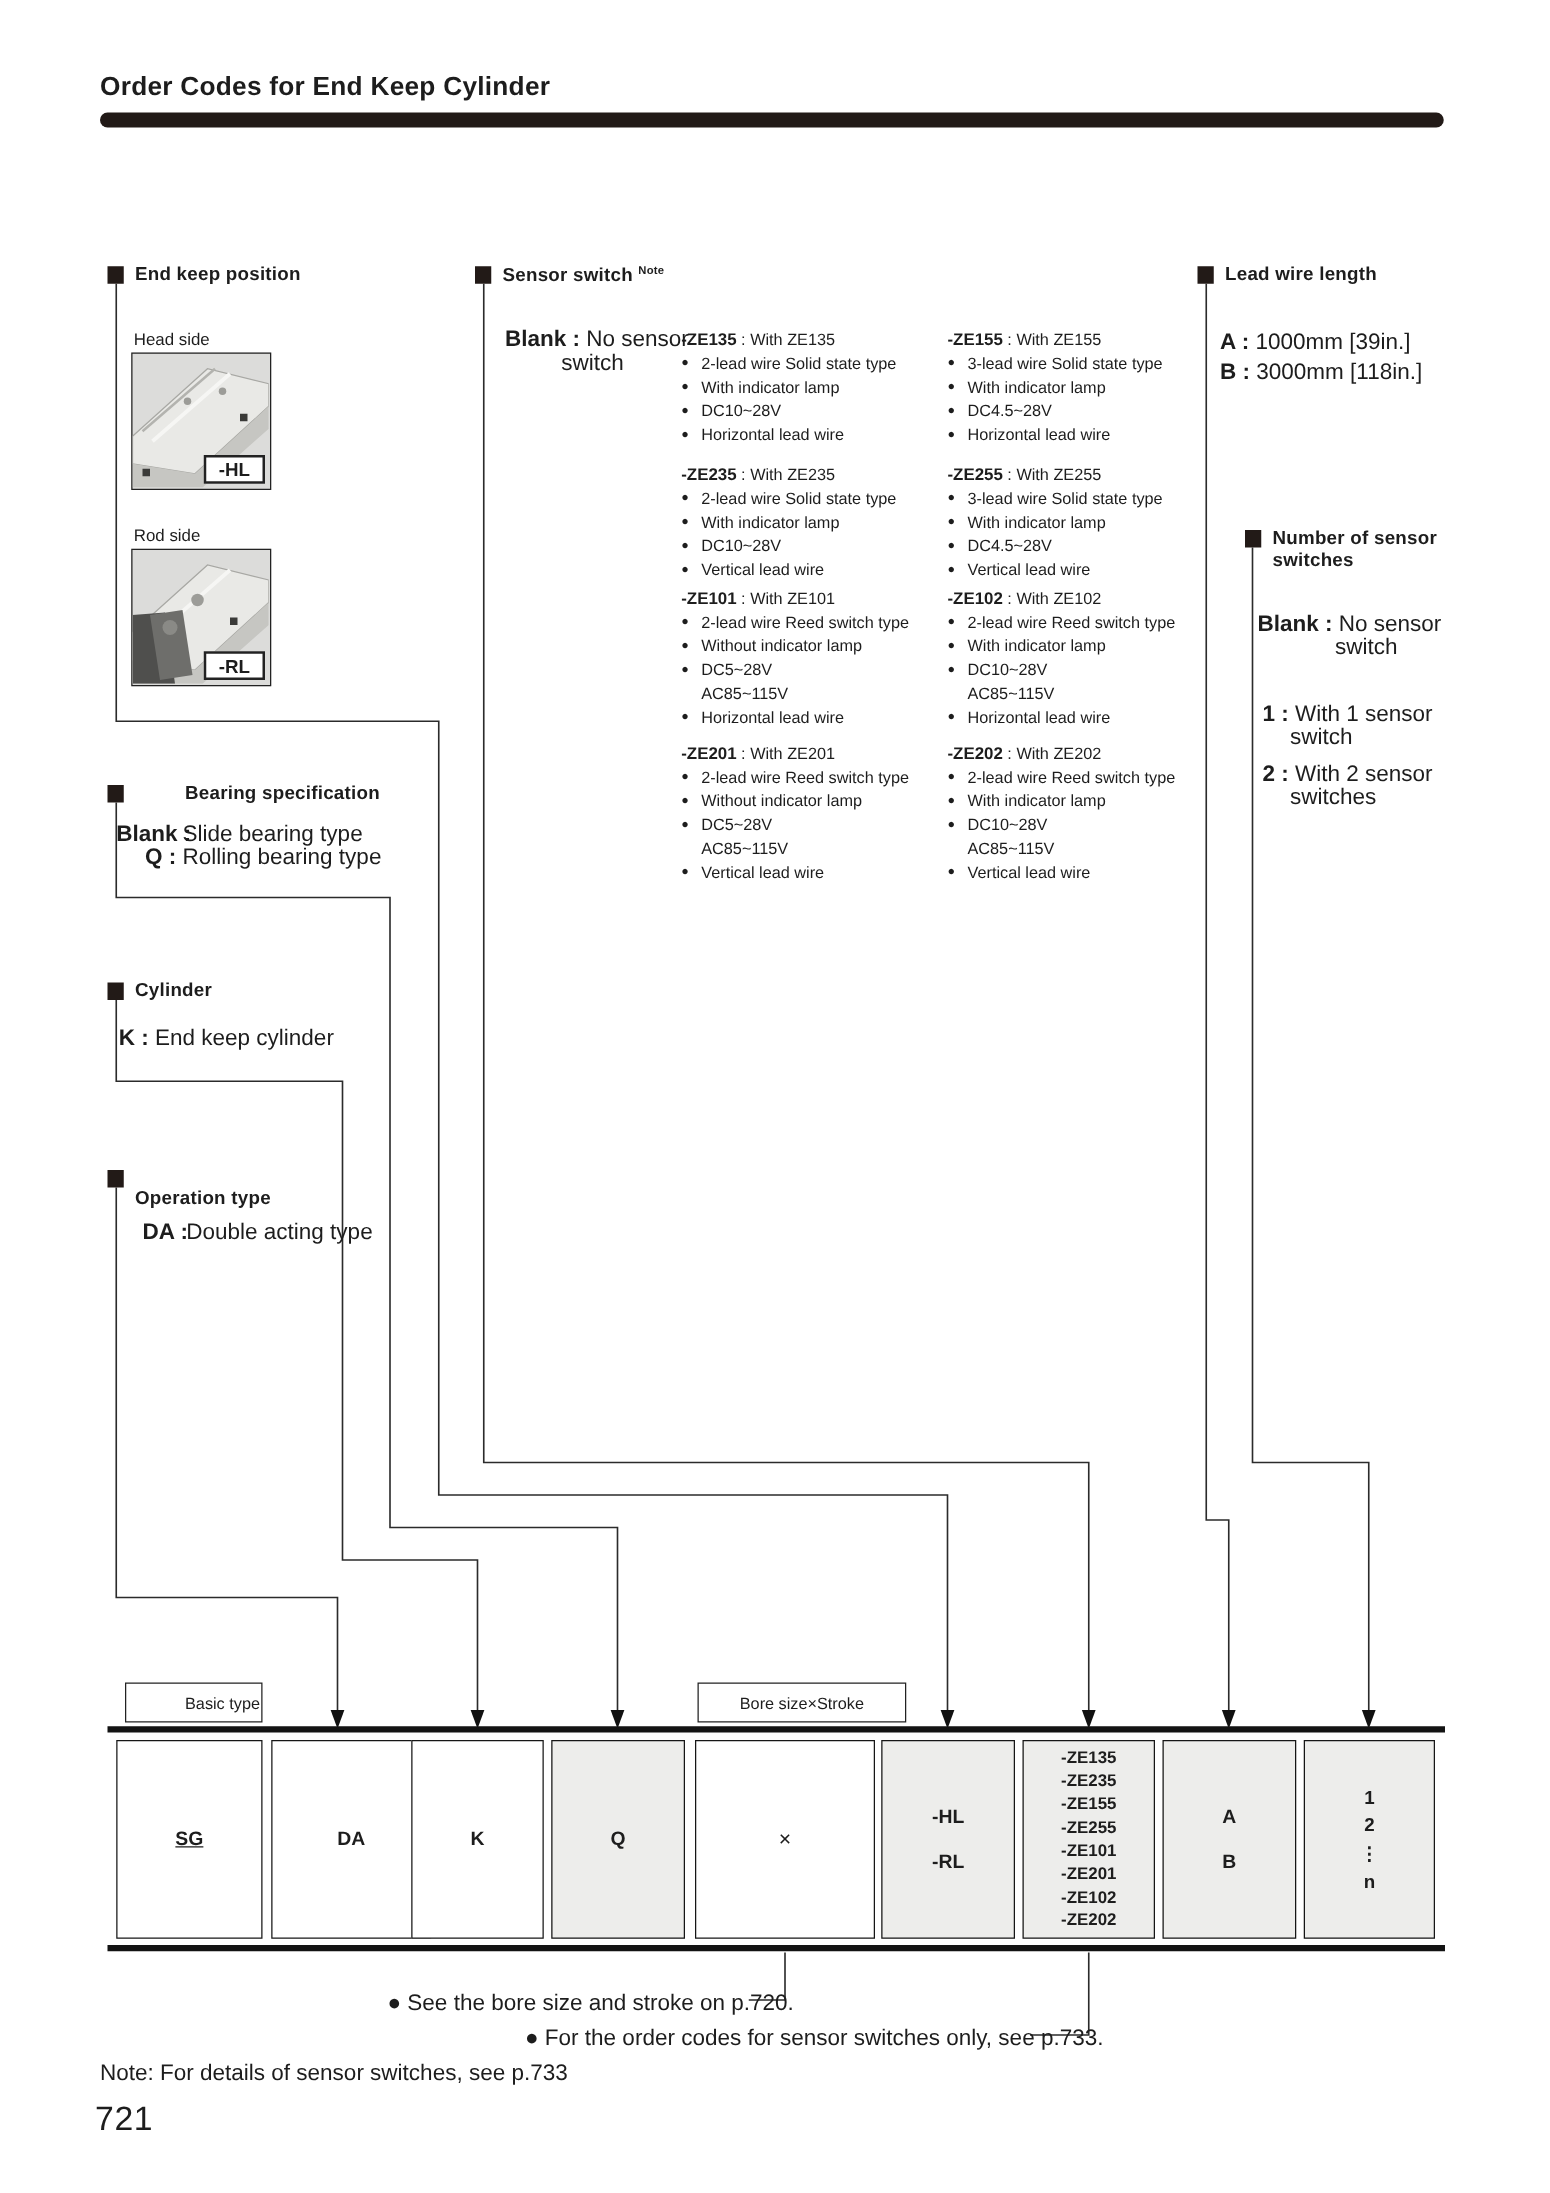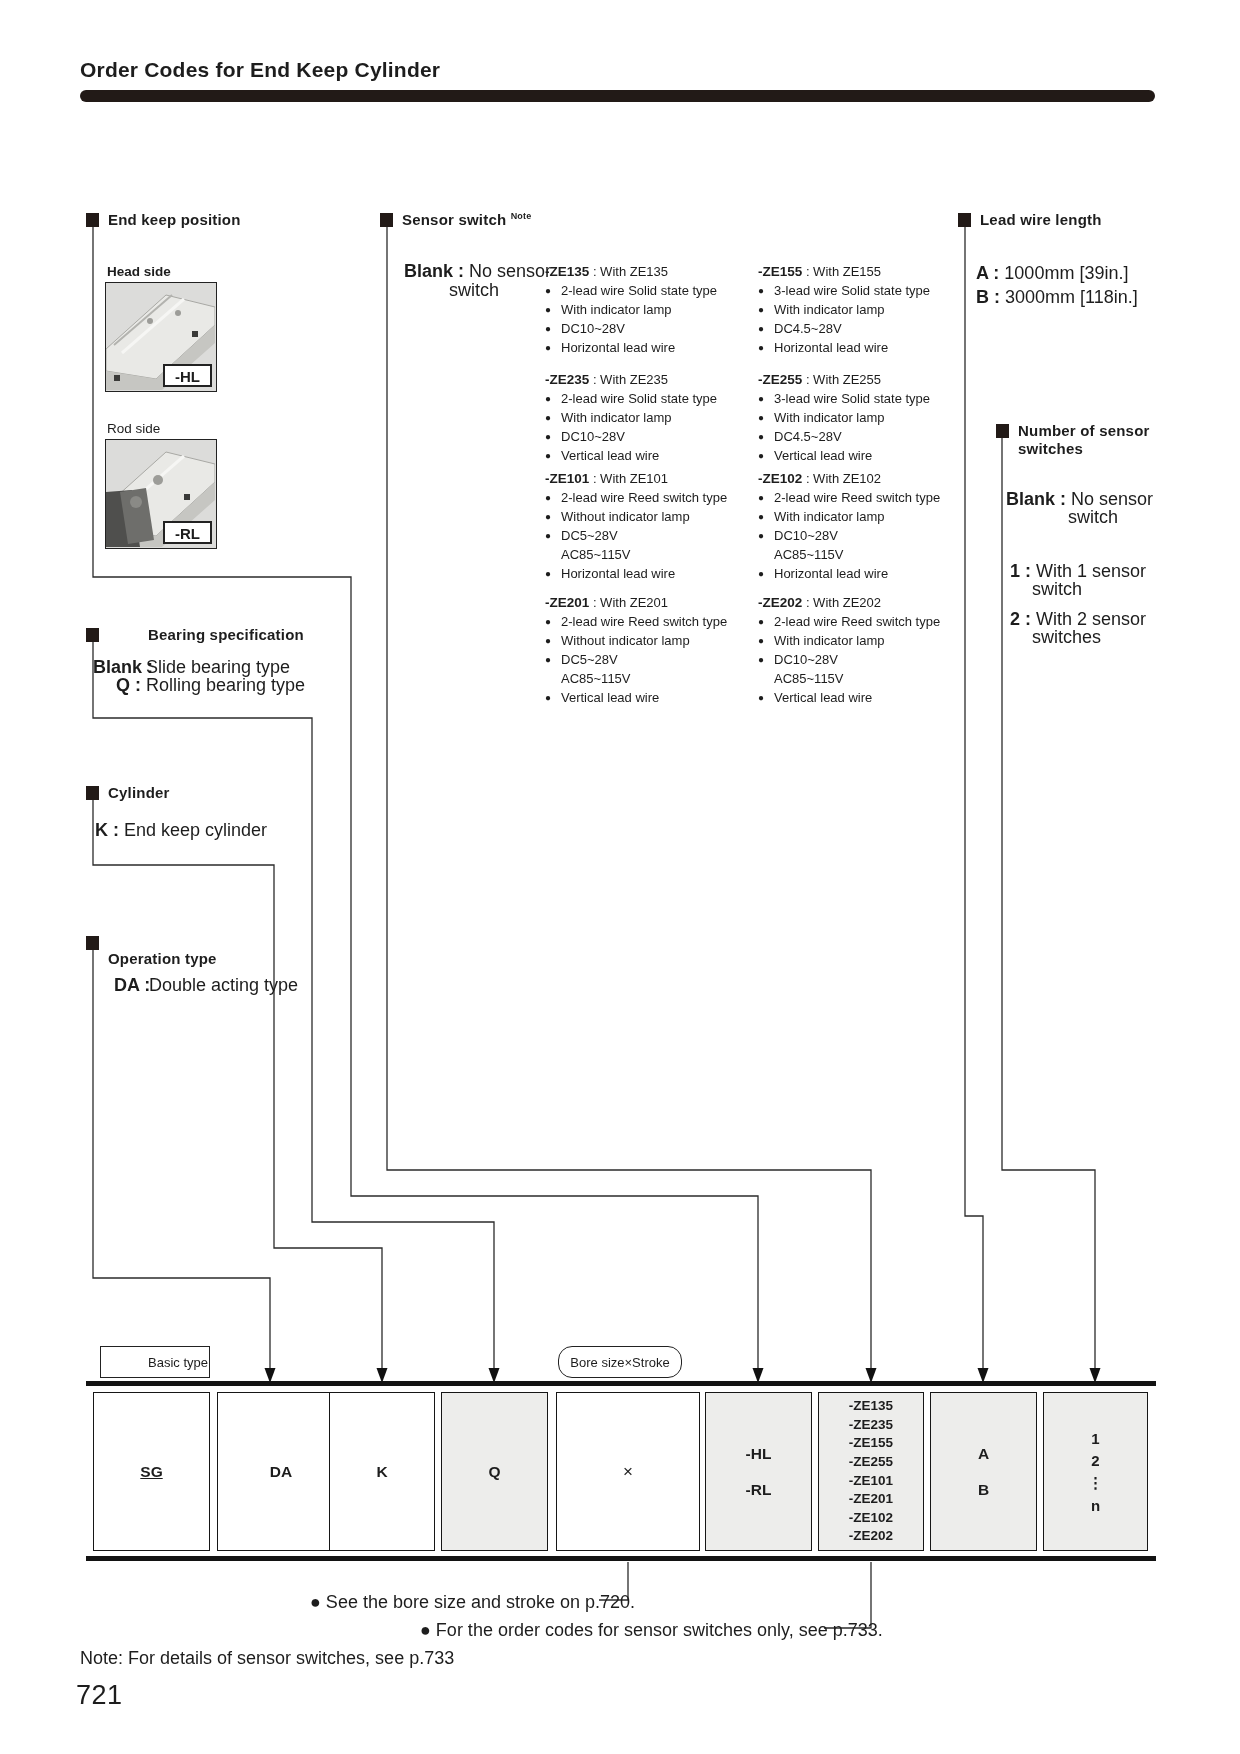--- a/index.html
+++ b/index.html
@@ -63,21 +63,21 @@
   <path class="ah" d="M977.5,1368 h11 l-5.5,15 z"></path>
   <path class="ah" d="M1089.5,1368 h11 l-5.5,15 z"></path>
 </svg>
 
 <div id="page-title">Order Codes for End Keep Cylinder</div>
 <div id="titlebar"></div>
 
 <div class="sq" style="left:86px;top:213px;"></div>
 <div class="h" style="left:108px;top:211px;">End keep position</div>
 
-<div class="t" style="left:107px;top:263px;font-size:13.5px;font-weight:bold;">Head side</div>
+<div class="t" style="left:107px;top:263px;font-size:13.5px;">Head side</div>
 <div class="photo" style="left:105px;top:282px;">
   <svg width="109" height="107" viewBox="0 0 109 107">
     <polygon points="0,66 60,12 109,24 109,42 50,96 0,88" fill="#e9e9e6" stroke="#a8a8a4" stroke-width="1"></polygon>
     <polygon points="0,88 50,96 109,42 109,60 56,107 0,107" fill="#c6c6c2"></polygon>
     <line x1="8" y1="62" x2="66" y2="12" stroke="#b3b3af" stroke-width="2"></line>
     <line x1="16" y1="70" x2="78" y2="16" stroke="#f6f6f4" stroke-width="3"></line>
     <circle cx="44" cy="38" r="3" fill="#9c9c98"></circle>
     <circle cx="72" cy="30" r="3" fill="#9c9c98"></circle>
     <rect x="86" y="48" width="6" height="6" fill="#3a3a38"></rect>
     <rect x="8" y="92" width="6" height="6" fill="#3a3a38"></rect>
@@ -298,21 +298,21 @@
 
 <div class="sq" style="left:86px;top:786px;"></div>
 <div class="h" style="left:108px;top:784px;">Cylinder</div>
 <div class="t" style="left:93px;top:821px;"><span class="key" style="width:26px;">K :</span> <span>End keep cylinder</span></div>
 
 <div class="sq" style="left:86px;top:936px;"></div>
 <div class="h" style="left:108px;top:934px;margin-top:16px;">Operation type</div>
 <div class="t" style="left:93px;top:976px;margin-left:21px;"><span class="key" style="width:30px;">DA :</span> <span>Double acting type</span></div>
 
 <div class="lbl" style="left:100px;top:1346px;width:110px;padding-left:46px;">Basic type</div>
-<div class="lbl" style="left:558px;top:1346px;width:124px;border-radius:14px;">Bore size×Stroke</div>
+<div class="lbl" style="left:558px;top:1346px;width:167px;">Bore size×Stroke</div>
 
 <div class="rule" style="top:1381px;"></div>
 
 <div class="bx" style="left:93px;width:117px;text-decoration:underline;">
     <div class="line">SG</div>
   </div>
 <div class="bx" style="left:217px;width:128px;">
     <div class="line">DA</div>
   </div>
 <div class="bx" style="left:329px;width:106px;">

